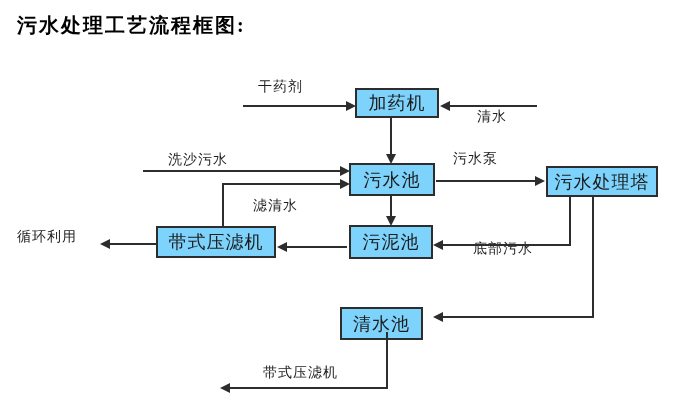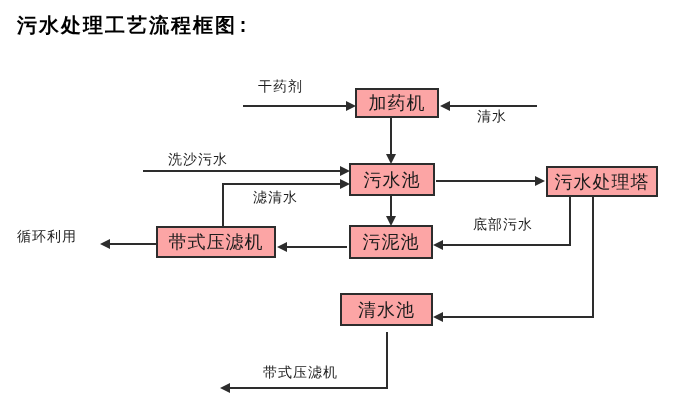--- a/index.html
+++ b/index.html
@@ -3,39 +3,39 @@
 <meta charset="utf-8">
 <style>
   :root { --ln: #2d2d2d; --tx: #1c1c1c; }
   html, body { margin: 0; padding: 0; background: #ffffff; }
   .canvas {
     position: relative;
     width: 700px;
     height: 420px;
     background: #ffffff;
     overflow: hidden;
-    font-family: Liberation Mono, monospace;
+    font-family: Liberation Serif, serif;
     color: var(--tx);
   }
   .title {
     position: absolute;
     left: 17px;
     top: 12px;
     margin: 0;
     font-size: 20px;
     font-weight: bold;
     letter-spacing: 2px;
     color: #000000;
     white-space: nowrap;
   }
   .box {
     position: absolute;
     box-sizing: border-box;
     border: 2px solid var(--ln);
-    background: #fca5a5;
+    background: #7dd3fc;
     display: flex;
     align-items: center;
     justify-content: center;
     font-size: 18px;
     white-space: nowrap;
     letter-spacing: 1px;
   }
   .lbl {
     position: absolute;
     font-size: 14px;
@@ -54,49 +54,50 @@
 
 <div class="canvas">
 
   <h1 class="title">污水处理工艺流程框图:</h1>
 
   <div class="box" style="left:355px; top:88px;  width:84px;  height:30px;">加药机</div>
   <div class="box" style="left:349px; top:163px; width:86px;  height:33px;">污水池</div>
   <div class="box" style="left:546px; top:166px; width:112px; height:31px;">污水处理塔</div>
   <div class="box" style="left:349px; top:225px; width:84px;  height:34px;">污泥池</div>
   <div class="box" style="left:156px; top:226px; width:120px; height:32px;">带式压滤机</div>
-  <div class="box" style="left:340px; top:293px; width:93px;  height:33px;">清水池</div>
+  <div class="box" style="left:340px; top:307px; width:83px;  height:33px;">清水池</div>
 
   <div class="lbl" style="left:258px; top:78px;">干药剂</div>
   <div class="hl" style="left:243px; top:105px; width:104px;"></div>
   <div class="ar" style="left:346px; top:101px;"></div>
 
   <div class="lbl" style="left:477px; top:78px;margin-top:30px;">清水</div>
   <div class="hl" style="left:450px; top:105px; width:87px;"></div>
   <div class="al" style="left:440px; top:101px;"></div>
 
   <div class="vl" style="left:390px; top:118px; height:38px;"></div>
   <div class="ad" style="left:386px; top:154px;"></div>
 
   <div class="lbl" style="left:168px; top:151px;">洗沙污水</div>
   <div class="hl" style="left:143px; top:170px; width:198px;"></div>
   <div class="ar" style="left:340px; top:166px;"></div>
 
-  <div class="lbl" style="left:253px; top:189px;">滤清水</div>
+  <div class="lbl" style="left:253px; top:197px;">滤清水</div>
   <div class="vl" style="left:222px; top:183px; height:43px;"></div>
   <div class="hl" style="left:222px; top:183px; width:119px;"></div>
   <div class="ar" style="left:340px; top:179px;"></div>
 
+  <div class="lbl" style="left:453px; top:150px;">污水泵</div>
   <div class="hl" style="left:436px; top:180px; width:100px;"></div>
   <div class="ar" style="left:535px; top:176px;"></div>
 
   <div class="vl" style="left:390px; top:196px; height:21px;"></div>
   <div class="ad" style="left:386px; top:216px;"></div>
 
-  <div class="lbl" style="left:473px; top:216px;">底部污水</div>
+  <div class="lbl" style="left:473px; top:240px;">底部污水</div>
   <div class="vl" style="left:569px; top:197px; height:49px;"></div>
   <div class="hl" style="left:442px; top:244px; width:129px;"></div>
   <div class="al" style="left:433px; top:240px;"></div>
 
   <div class="hl" style="left:286px; top:246px; width:61px;"></div>
   <div class="al" style="left:277px; top:242px;"></div>
 
   <div class="lbl" style="left:17px; top:228px;">循环利用</div>
   <div class="hl" style="left:109px; top:243px; width:47px;"></div>
   <div class="al" style="left:100px; top:239px;"></div>

